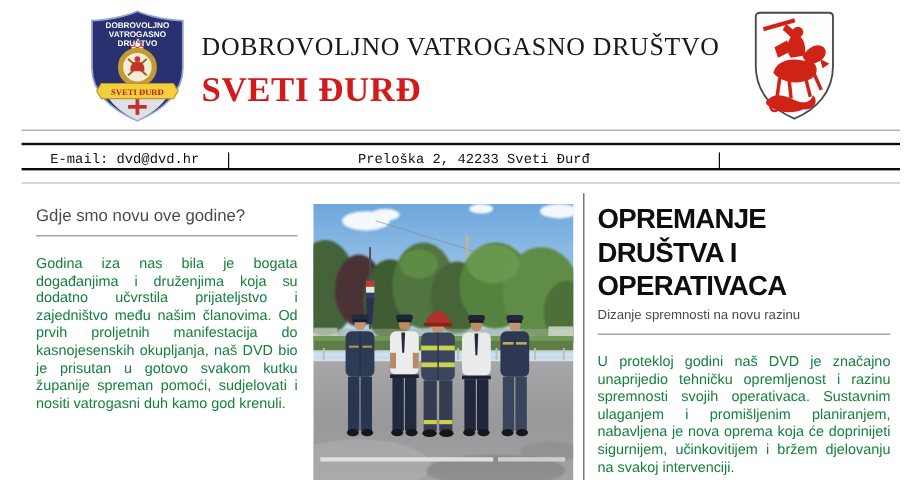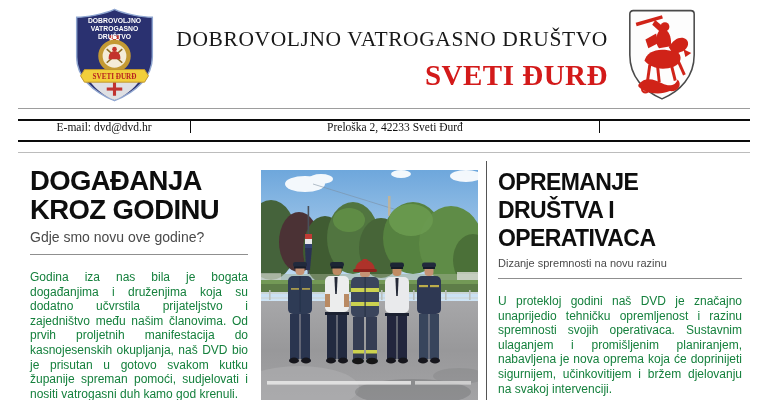--- a/index.html
+++ b/index.html
@@ -4,37 +4,37 @@
 <style>
   * { margin:0; padding:0; box-sizing:border-box; }
   html,body { background:#ffffff; }
   .page {
     position:relative; width:768px; height:400px; background:#ffffff;
     overflow:hidden; font-family:"Liberation Sans", sans-serif; color:#1a1a1a;
   }
   
   .logo-left { position:absolute; left:66px; top:6px; width:97px; height:98px; }
   .crest-right { position:absolute; left:623px; top:6px; width:78px; height:98px; }
-  .masthead { position:absolute; left:168px; top:27px; width:440px; text-align:right; }
+  .masthead { position:absolute; left:168px; top:27px; width:440px; text-align:left; }
   .org-name {
     font-family:"Liberation Serif", serif; font-size:21.5px; color:#181818;
     letter-spacing:0.6px; white-space:nowrap;
   }
   .org-place {
     font-family:"Liberation Serif", serif; font-size:29px; font-weight:bold;
     margin-top:7px; letter-spacing:0.5px; white-space:nowrap;
   }
   
   .rule-top  { position:absolute; left:18px; right:18px; top:108px; border-top:1px solid #9d9d9d; }
   .rule-mid  { position:absolute; left:18px; right:18px; top:152px; border-top:1px solid #bcbcbc; }
   .info-bar {
     position:absolute; left:18px; right:18px; top:119px; height:23px;
     border-top:2px solid #0c0c0c; border-bottom:2px solid #0c0c0c;
-    display:flex; align-items:flex-start;
-    font-family:Liberation Serif, serif; font-size:11.5px; color:#111;
+    display:flex; align-items:flex-end;
+    font-family:Liberation Mono, monospace; font-size:11.5px; color:#111;
   }
   .info-cell { display:flex; align-items:center; justify-content:center; white-space:nowrap; }
   .info-cell.c1 { width:23.5%; }
   .info-cell.c2 { width:56%; border-left:1px solid #0c0c0c; border-right:1px solid #0c0c0c; }
   .info-cell.c3 { width:20.5%; }
   
   .article { position:absolute; top:166px; }
   .article.left  { left:30px;  width:218px; }
   .article.right { left:498px; width:244px; top:168px; }
   .article-title {
@@ -108,22 +108,20 @@
   </svg>
 
   <div class="rule-top"></div>
   <div class="info-bar">
     <div class="info-cell c1">E-mail: dvd@dvd.hr</div>
     <div class="info-cell c2">Preloška 2, 42233 Sveti Đurđ</div>
   </div>
   <div class="rule-mid"></div>
 
   <div class="article left">
-    <div class="article-title">DOGAĐANJA
-KROZ GODINU</div>
     <div class="article-subtitle">Gdje smo novu ove godine?</div>
     <div class="article-rule"></div>
     <div class="article-body">Godina iza nas bila je bogata događanjima i druženjima koja su dodatno učvrstila prijateljstvo i zajedništvo među našim članovima. Od prvih proljetnih manifestacija do kasnojesenskih okupljanja, naš DVD bio je prisutan u gotovo svakom kutku županije spreman pomoći, sudjelovati i nositi vatrogasni duh kamo god krenuli.</div>
   </div>
 
   <div class="photo" aria-label="Pet vatrogasaca u odorama stoje na cesti ispred drvoreda">
     <svg viewBox="0 0 217 230" width="217" height="230" preserveAspectRatio="none">
       <defs>
         <linearGradient id="sky" x1="0" y1="0" x2="0" y2="1">
           <stop offset="0" stop-color="#6ea7dc"></stop>

